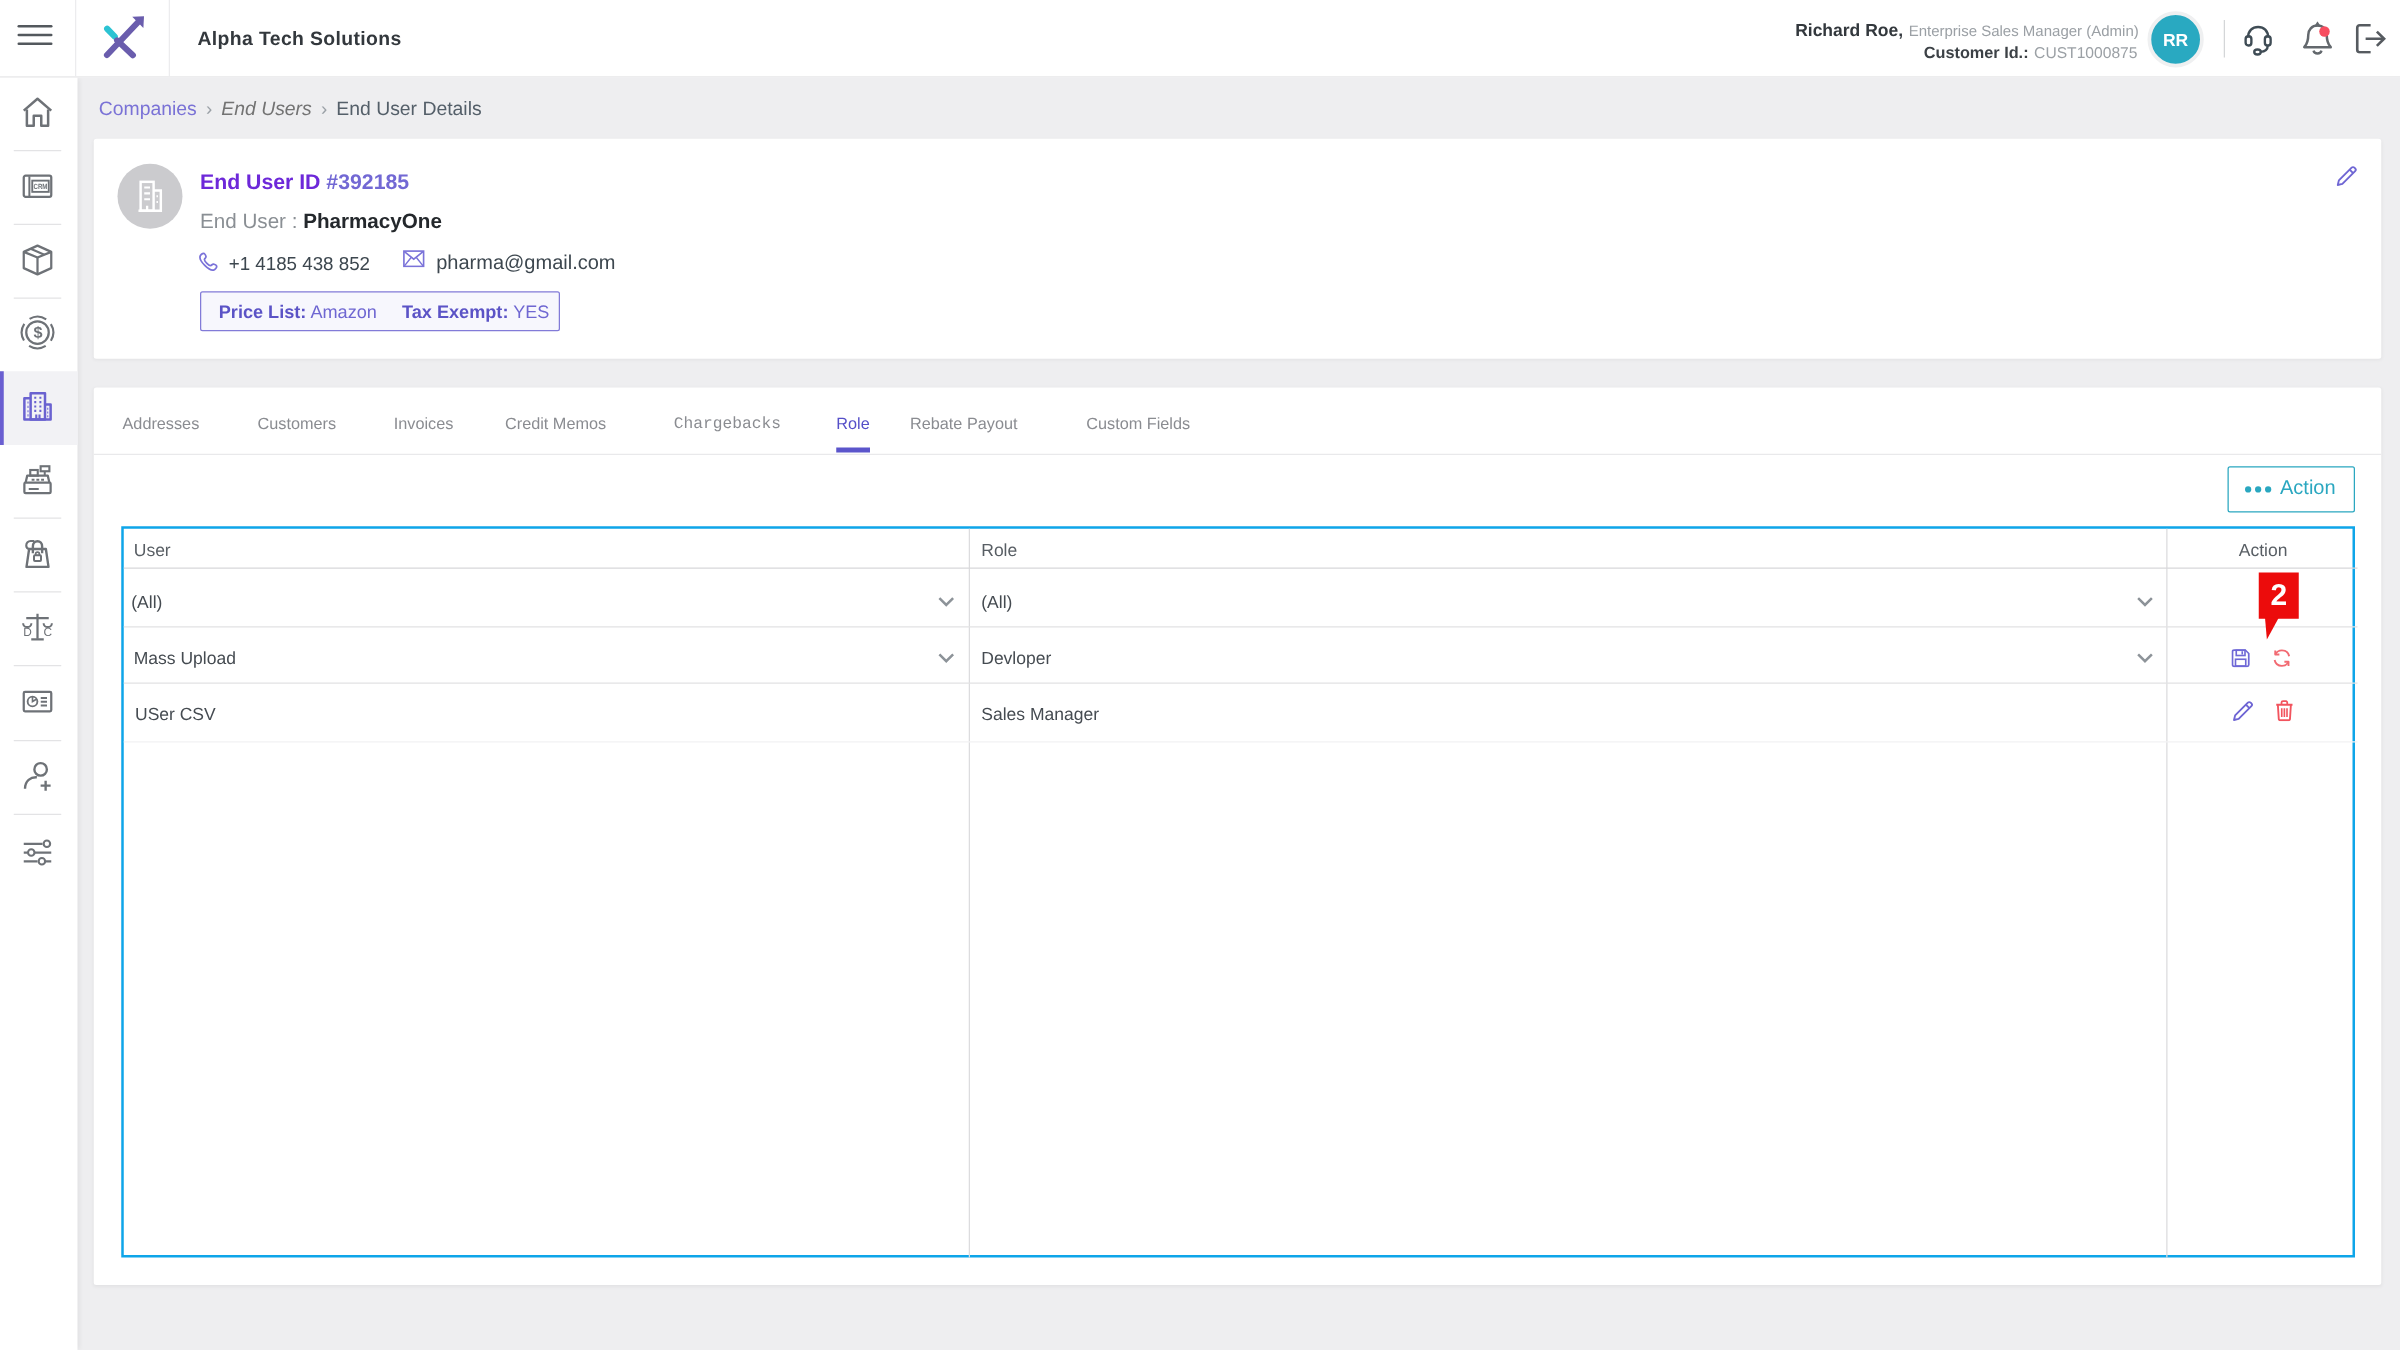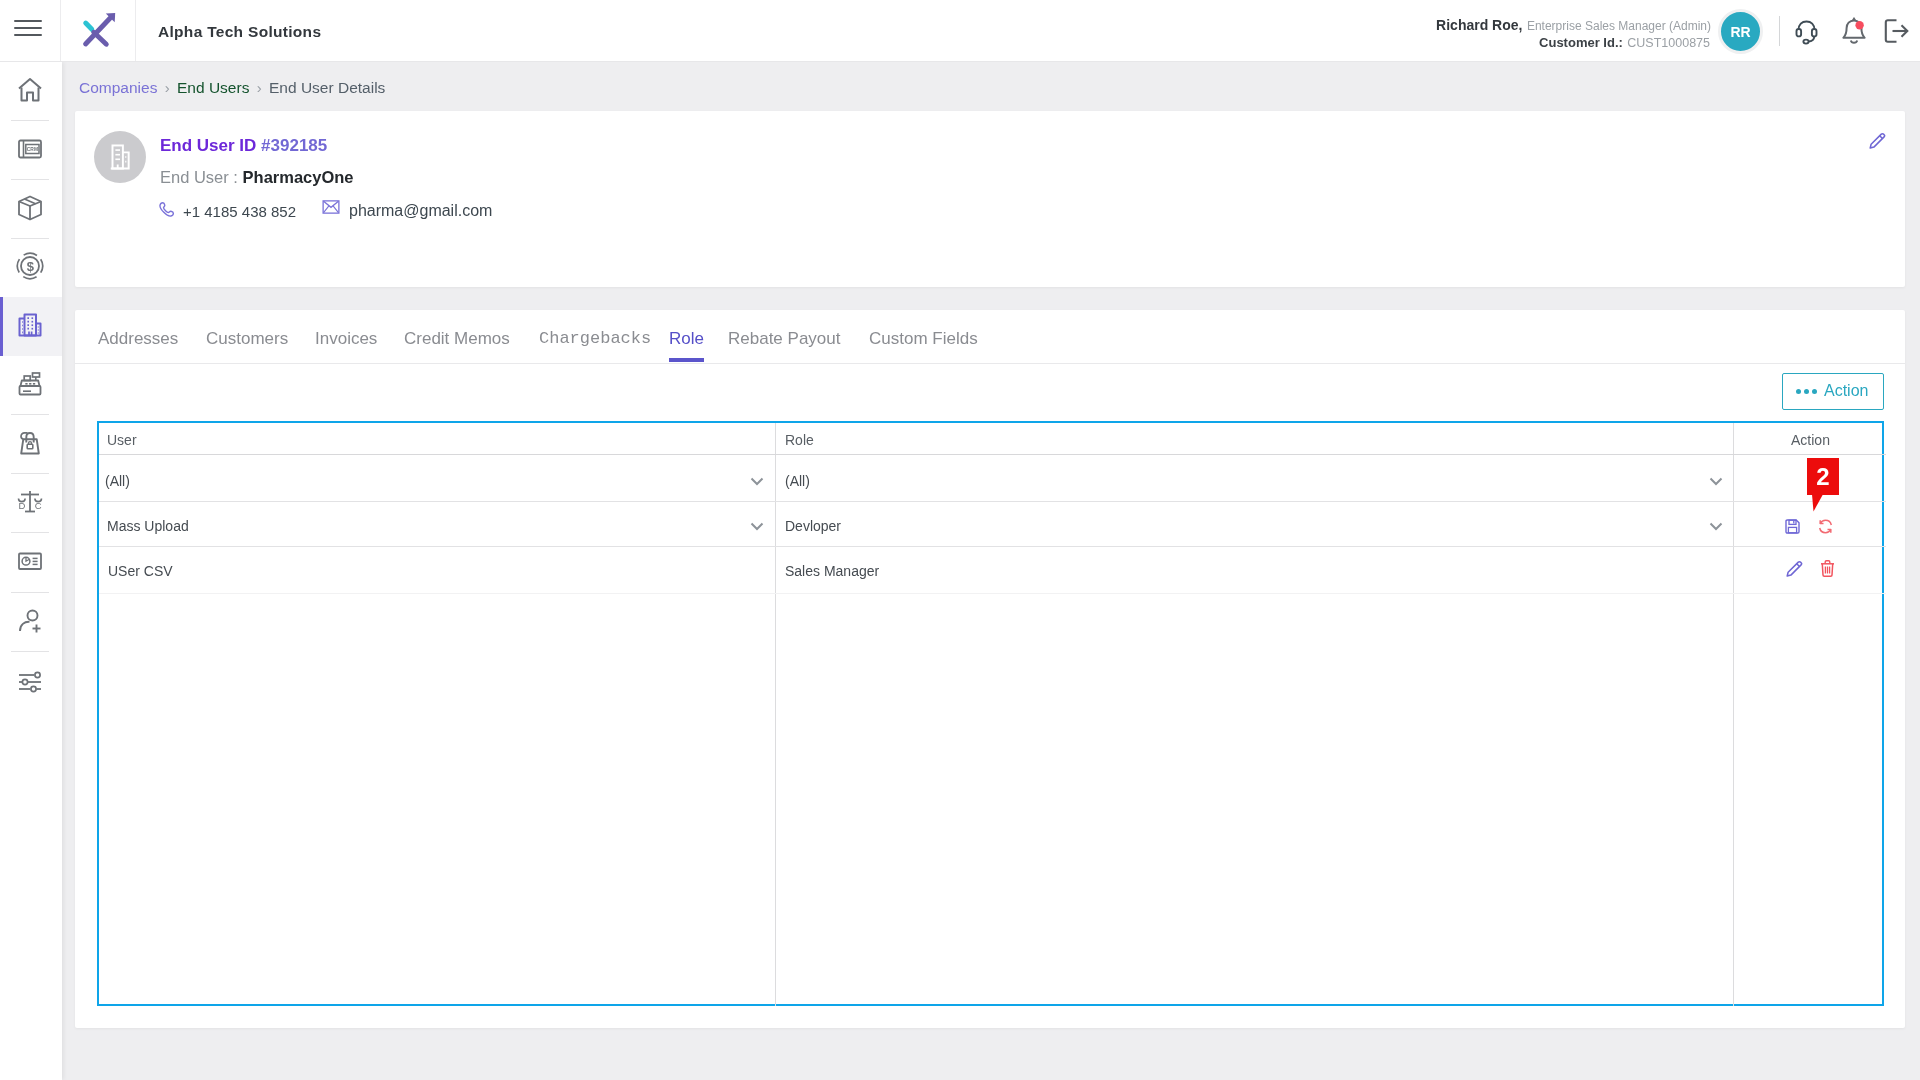--- a/index.html
+++ b/index.html
@@ -4,21 +4,21 @@
 <style>
   * { margin:0; padding:0; box-sizing:border-box; }
   html,body { width:1920px; height:1080px; overflow:hidden; background:#eeeef0; font-family:"Liberation Sans", sans-serif; }
   .abs { position:absolute; }
   .topbar { position:absolute; left:0; top:0; width:1920px; height:62px; background:#fff; border-bottom:1px solid #e7e7e9; z-index:20; }
   .sidebar { position:absolute; left:0; top:62px; width:62px; height:1018px; background:#fff; box-shadow:2px 0 4px rgba(0,0,0,0.06); z-index:10; }
   .sdiv { position:absolute; left:11px; width:38px; height:1px; background:#e3e3e5; }
   .sicon { position:absolute; left:16px; width:28px; height:28px; }
   .content { position:absolute; left:62px; top:62px; width:1858px; height:1018px; background:#eeeef0; }
   .card { position:absolute; background:#fff; border-radius:2px; box-shadow:0 1px 3px rgba(0,0,0,0.05); }
-  .tabtxt { position:absolute; top:0; height:52px; line-height:58px; font-size:17px; color:#8a8c91; }
+  .tabtxt { position:absolute; top:0; height:52px; line-height:58px; font-size:13px; color:#8a8c91; }
   .tabact { color:#554fc8; border-bottom:4px solid #5b55cb; }
   .hline { position:absolute; background:#e2e2e4; height:1px; }
   .vline { position:absolute; background:#dcdcde; width:1px; }
   .cell { position:absolute; font-size:14px; color:#454b51; white-space:nowrap; }
 </style>
 </head>
 <body>
 
 <div class="topbar">
 
@@ -189,21 +189,21 @@
     <circle cx="17.5" cy="23" r="2.6" fill="none" stroke="#6e7277" stroke-width="1.7"></circle>
     <line x1="20.5" y1="23" x2="25" y2="23" stroke="#6e7277" stroke-width="1.8"></line>
   </svg>
 </div>
 
 <div class="content">
 
   <div class="abs" style="left:17px; top:17px; font-size:15.5px; white-space:nowrap;">
     <span style="color:#7a72d6;">Companies</span>
     <span style="color:#9aa0a6; font-size:15px; padding:0 3px;">›</span>
-    <span style="color:#14532d;">End Users</span>
+    <span style="color:#737373;font-style:italic;">End Users</span>
     <span style="color:#9aa0a6; font-size:15px; padding:0 3px;">›</span>
     <span style="color:#545f69;">End User Details</span>
   </div>
   <div class="card" style="left:13px; top:49px; width:1830px; height:176px;">
 
     <div class="abs" style="left:19px; top:20px; width:52px; height:52px; border-radius:50%; background:#cbcbce;">
       <svg class="abs" style="left:11px; top:11px;" width="30" height="30" viewBox="0 0 26 26">
         <rect x="6.5" y="3" width="9" height="20" fill="none" stroke="#fff" stroke-width="1.7"></rect>
         <path d="M15.5 9 L20.5 9 L20.5 23 L5 23" fill="none" stroke="#fff" stroke-width="1.7"></path>
         <line x1="9" y1="7" x2="13" y2="7" stroke="#fff" stroke-width="1.4"></line>
@@ -229,20 +229,27 @@
       <path d="M4.1 1.8 C4.8 1.8 5.9 3.4 6.1 4.4 C6.3 5.4 5.3 6 4.9 6.7 C4.6 7.4 6 9.3 6.9 10.2 C7.8 11.1 9.6 12.4 10.3 12.1 C11 11.7 11.6 10.7 12.6 10.9 C13.6 11.1 15.2 12.2 15.2 12.9 C15.2 13.9 14 15.6 12.6 15.9 C10.9 16.3 7.6 14.5 5.1 12 C2.6 9.5 0.7 6.1 1.1 4.4 C1.4 3 3.1 1.8 4.1 1.8 Z" fill="none" stroke="#7b73d9" stroke-width="1.5" stroke-linejoin="round"></path>
     </svg>
     <div class="abs" style="left:108px; top:92px; font-size:15px; color:#3d474f;">+1 4185 438 852</div>
     <svg class="abs" style="left:247px; top:89px;" width="18" height="14" viewBox="0 0 20 16">
       <rect x="1" y="1" width="18" height="14" fill="none" stroke="#7b73d9" stroke-width="1.5"></rect>
       <path d="M1.5 1.5 L10 8.4 L18.5 1.5" fill="none" stroke="#7b73d9" stroke-width="1.5"></path>
       <path d="M1.5 14.5 L7.6 6.8 M18.5 14.5 L12.4 6.8" fill="none" stroke="#7b73d9" stroke-width="1.3"></path>
     </svg>
     <div class="abs" style="left:274px; top:91px; font-size:16px; color:#3d474f;">pharma@gmail.com</div>
 
+    <div class="abs" style="left:85px; top:122px; width:288px; height:32px; border:1px solid #827bd8; border-radius:2px; background:#f7f7fd;">
+      <div class="abs" style="left:14px; top:8px; font-size:14.5px; white-space:nowrap;">
+        <span style="color:#5b53c6; font-weight:bold;">Price List:</span><span style="color:#6f67d2;"> Amazon</span>
+        <span style="display:inline-block; width:12px;"></span>
+        <span style="color:#5b53c6; font-weight:bold;">Tax Exempt:</span><span style="color:#6f67d2;"> YES</span>
+      </div>
+    </div>
 
     <svg class="abs" style="left:1794px; top:21px;" width="17" height="17" viewBox="0 0 17 17">
       <path d="M1.2 16 L2.1 12.3 L12.3 2.1 C12.9 1.5 13.9 1.5 14.5 2.1 L15.1 2.7 C15.7 3.3 15.7 4.3 15.1 4.9 L4.9 15.1 L1.2 16 Z" fill="none" stroke="#6f66d4" stroke-width="1.5" stroke-linejoin="round"></path>
       <line x1="10.7" y1="3.7" x2="13.5" y2="6.5" stroke="#6f66d4" stroke-width="1.5"></line>
     </svg>
   </div>
   <div class="card" style="left:13px; top:248px; width:1830px; height:718px;">
 
     <div class="abs" style="left:0; top:0; width:1830px; height:54px; border-bottom:1px solid #e9e9eb;"></div>
     <div class="tabtxt" style="left:23px;">Addresses</div>

